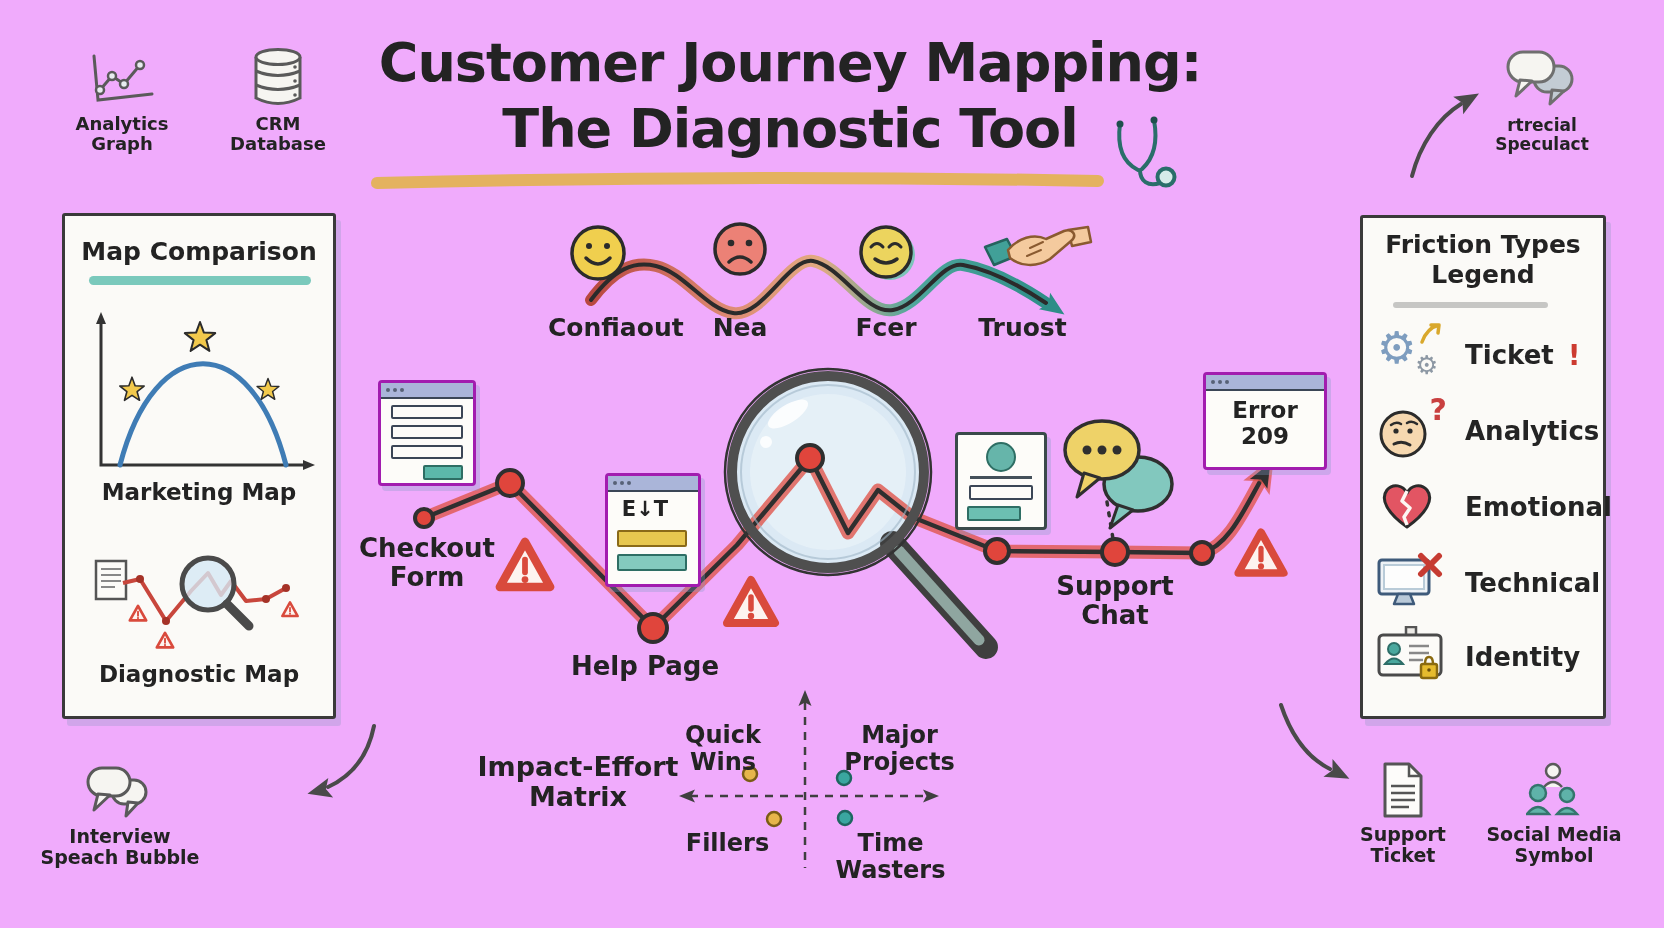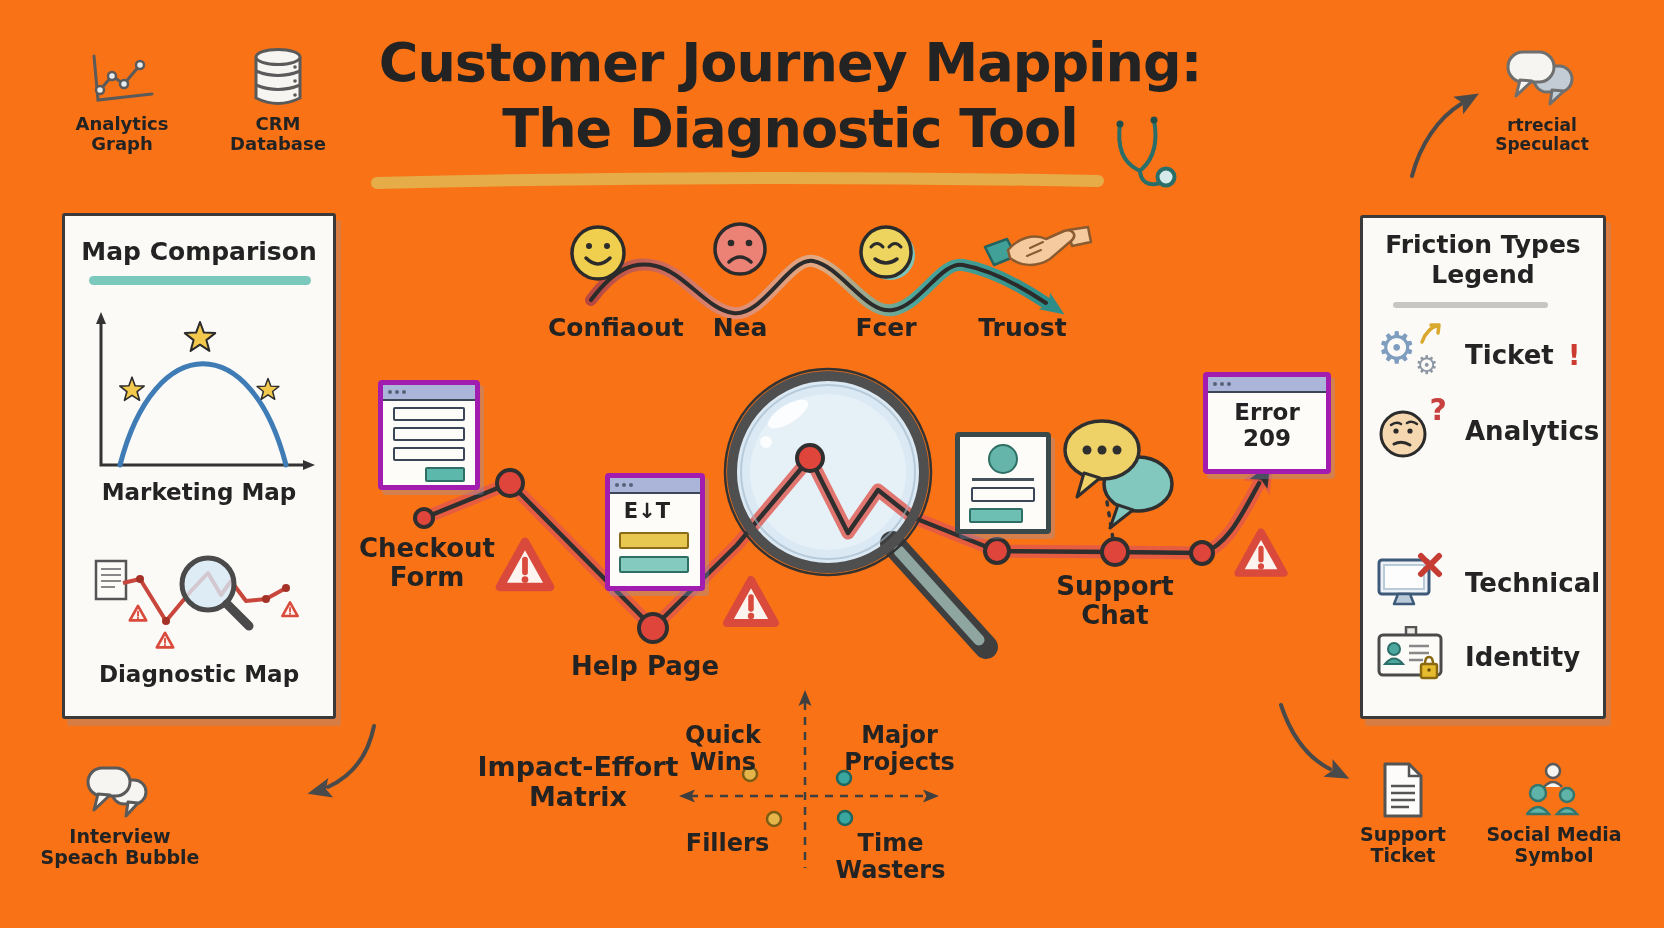--- a/index.html
+++ b/index.html
@@ -1,24 +1,24 @@
 <!DOCTYPE html>
 <html><head>
 <meta charset="utf-8">
 <style>
   html,body{margin:0;padding:0;background:#e8e7e3}
-  #canvas{position:relative;width:1664px;height:928px;background:#f97316;overflow:hidden;
+  #canvas{position:relative;width:1664px;height:928px;background:#f0abfc;overflow:hidden;
           font-family:"DejaVu Sans",sans-serif;color:#242424}
   .abs{position:absolute}
   svg{display:block}
   #bg{position:absolute;left:0;top:0}
   .lbl{position:absolute;text-align:center;line-height:1.12;font-weight:600;color:#232323}
   .panel{position:absolute;background:#fbfaf7;border:3px solid #3a3a3a;border-radius:3px;
          box-shadow:5px 7px 0 rgba(130,150,185,.28)}
-  .window{position:absolute;background:#fdfcf9;border:5px solid #a21caf;border-radius:4px;
+  .window{position:absolute;background:#fdfcf9;border:3px solid #a21caf;border-radius:4px;
           box-shadow:4px 5px 0 rgba(130,155,200,.32)}
   .winbar{height:14px;background:#aab5d9;border-bottom:2px solid #3b4656;display:flex;align-items:center;gap:3px;padding-left:5px}
   .windot{width:4px;height:4px;border-radius:50%;background:#3b4656;opacity:.75}
   .formrow{height:10px;border:2px solid #3b4656;border-radius:2px;margin:6px 10px 0}
   .leg-row{position:absolute;left:14px;width:218px;height:66px;display:flex;align-items:center;gap:10px}
   .leg-ico{width:78px;height:62px;position:relative;flex:none}
   .leg-lbl{font-size:26px;font-weight:600;white-space:nowrap}
   .mark{font-weight:700}
   .underline-bar{position:absolute;border-radius:5px}
 </style>
@@ -340,20 +340,29 @@
         <path d="M14,25 Q19,21 24,24 M30,23 Q35,20 40,24" stroke="#2b2b2b" stroke-width="2.5" fill="none" stroke-linecap="round"></path>
         <circle cx="19" cy="31" r="2.6" fill="#2b2b2b"></circle>
             <circle cx="33" cy="31" r="2.6" fill="#2b2b2b"></circle>
         <path d="M17,44 Q25,40 33,45" stroke="#2b2b2b" stroke-width="3" fill="none" stroke-linecap="round"></path>
       </svg>
       <span class="mark" style="position:absolute;right:8px;top:-8px;color:#c94040;font-size:30px">?</span>
     </div>
     <span class="leg-lbl">Analytics</span>
   </div>
 
+  <div class="leg-row" style="top:256px">
+    <div class="leg-ico">
+      <svg width="62" height="58" viewBox="0 0 62 58" style="margin-top:2px">
+        <path d="M30,49 C10,35 3,21 10,12 C16,5 26,7 30,15 C34,7 44,5 50,12 C57,21 50,35 30,49 Z" fill="#e25563" stroke="#2b2b2b" stroke-width="3" stroke-linejoin="round"></path>
+        <path d="M30,13 L25,23 L33,30 L27,39 L30,47" stroke="#fcf7f3" stroke-width="3.5" fill="none" stroke-linejoin="round"></path>
+      </svg>
+    </div>
+    <span class="leg-lbl">Emotional</span>
+  </div>
 
   <div class="leg-row" style="top:332px">
     <div class="leg-ico">
       <svg width="68" height="60" viewBox="0 0 68 60">
         <rect x="2" y="8" width="50" height="34" rx="3" fill="#eef2f6" stroke="#3e5a7a" stroke-width="3"></rect>
         <rect x="7" y="13" width="40" height="24" fill="#fdfdfd" stroke="#b9cbd8" stroke-width="2"></rect>
         <path d="M21,42 L33,42 L37,52 L17,52 Z" fill="#b9c9d8" stroke="#3e5a7a" stroke-width="2.5" stroke-linejoin="round"></path>
         <path d="M44,4 L62,22 M62,4 L44,22" stroke="#c63b32" stroke-width="6" stroke-linecap="round"></path>
       </svg>
     </div>

